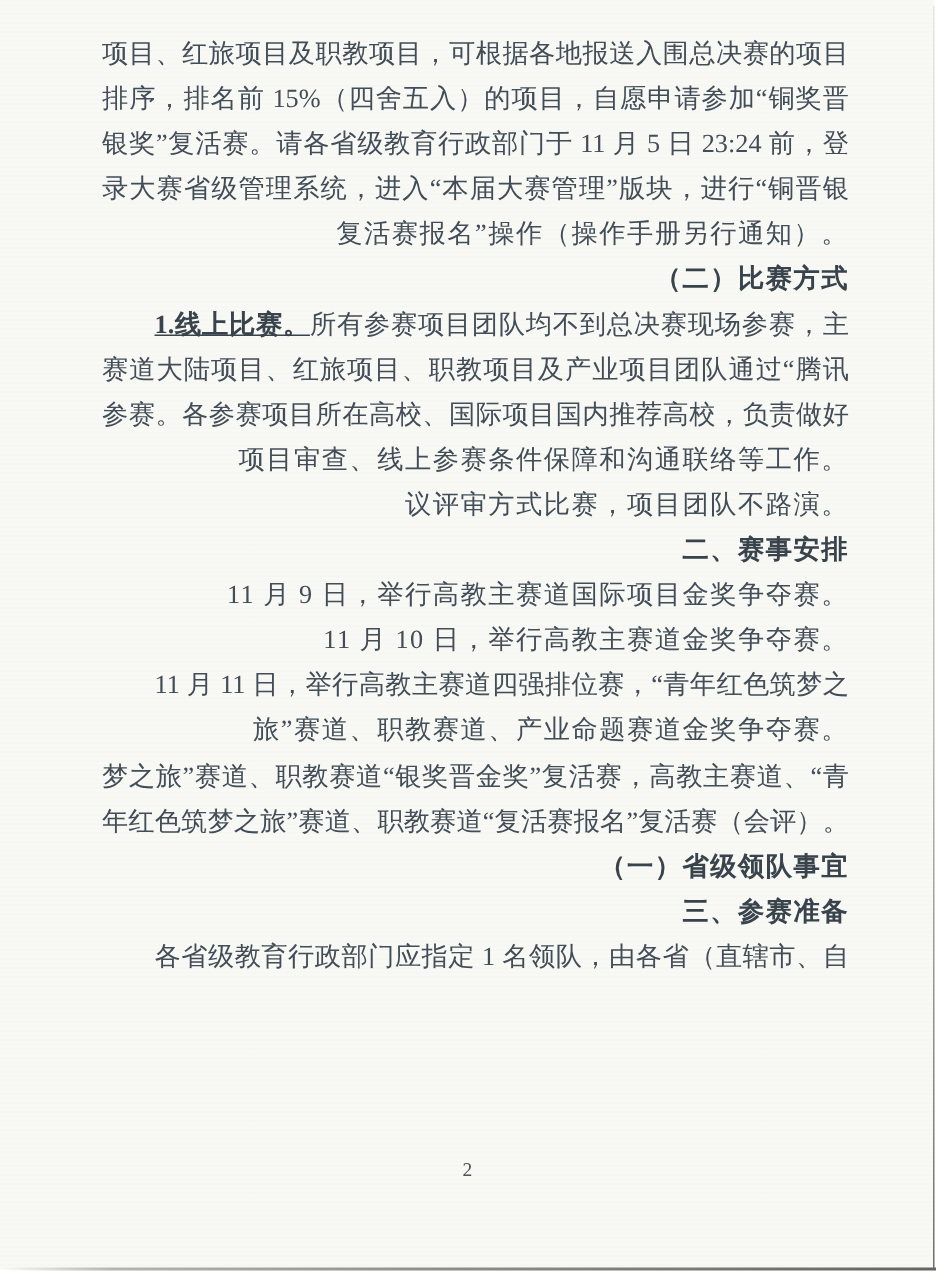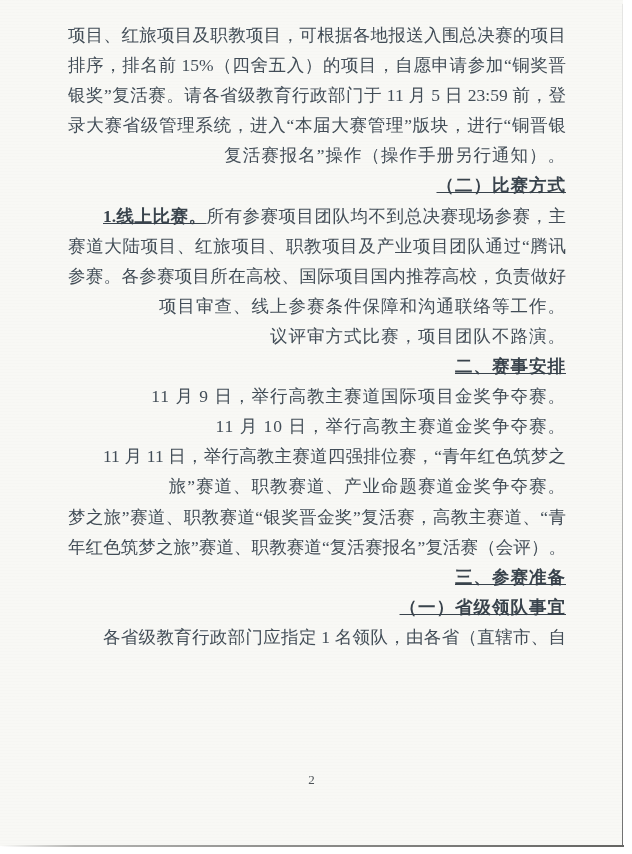--- a/index.html
+++ b/index.html
@@ -34,21 +34,21 @@
     color: var(--ink, #424d57);
   }
 
   .line { letter-spacing: 1px; text-align: right; }
   .line.fill {
     letter-spacing: 0;
     text-align: justify;
     text-align-last: justify;
   }
   .line.indent { text-indent: 2em; }
-  .line.heading { font-weight: 700; color: var(--ink-heading, #39434c); text-decoration: underline; }
+  .line.heading { font-weight: 700; color: var(--ink-heading, #39434c); }
   .b { font-weight: 700; color: var(--ink-heading, #39434c); text-decoration: underline; }
 
   .page-number {
     position: absolute;
     left: 0; top: 770px;
     width: 623px;
     text-align: center;
     font-size: 13px;
     line-height: 20px;
     color: #4d5358;
@@ -84,38 +84,38 @@
 </head>
 <body>
 
 <div class="scan-page">
   <div class="paper"></div>
   <div class="texture"></div>
 
   <div class="content" id="doc-lines">
       <div class="line fill"><span>项目、红旅项目及职教项目，可根据各地报送入围总决赛的项目</span></div>
       <div class="line fill"><span>排序，排名前 15%（四舍五入）的项目，自愿申请参加“铜奖晋</span></div>
-      <div class="line fill"><span>银奖”复活赛。请各省级教育行政部门于 11 月 5 日 23:59 前，登</span></div>
+      <div class="line fill"><span>银奖”复活赛。请各省级教育行政部门于 11 月 5 日 23:24 前，登</span></div>
       <div class="line fill"><span>录大赛省级管理系统，进入“本届大赛管理”版块，进行“铜晋银</span></div>
       <div class="line"><span>复活赛报名”操作（操作手册另行通知）。</span></div>
       <div class="line indent heading"><span>（二）比赛方式</span></div>
       <div class="line indent fill"><span class="b">1.线上比赛。</span><span>所有参赛项目团队均不到总决赛现场参赛，主</span></div>
       <div class="line fill"><span>赛道大陆项目、红旅项目、职教项目及产业项目团队通过“腾讯</span></div>
       <div class="line fill"><span>参赛。各参赛项目所在高校、国际项目国内推荐高校，负责做好</span></div>
       <div class="line"><span>项目审查、线上参赛条件保障和沟通联络等工作。</span></div>
       <div class="line"><span>议评审方式比赛，项目团队不路演。</span></div>
       <div class="line indent heading"><span>二、赛事安排</span></div>
       <div class="line indent"><span>11 月 9 日，举行高教主赛道国际项目金奖争夺赛。</span></div>
       <div class="line indent"><span>11 月 10 日，举行高教主赛道金奖争夺赛。</span></div>
       <div class="line indent fill"><span>11 月 11 日，举行高教主赛道四强排位赛，“青年红色筑梦之</span></div>
       <div class="line"><span>旅”赛道、职教赛道、产业命题赛道金奖争夺赛。</span></div>
       <div class="line fill"><span>梦之旅”赛道、职教赛道“银奖晋金奖”复活赛，高教主赛道、“青</span></div>
       <div class="line fill"><span>年红色筑梦之旅”赛道、职教赛道“复活赛报名”复活赛（会评）。</span></div>
+      <div class="line indent heading"><span>（一）省级领队事宜</span></div>
       <div class="line indent heading"><span>三、参赛准备</span></div>
-      <div class="line indent heading"><span>（一）省级领队事宜</span></div>
       <div class="line indent fill"><span>各省级教育行政部门应指定 1 名领队，由各省（直辖市、自</span></div>
     </div>
 
   <div class="page-number">2</div>
 
   <div class="edge-right"></div>
   <div class="edge-bottom"></div>
 </div>
 
 </body></html>

